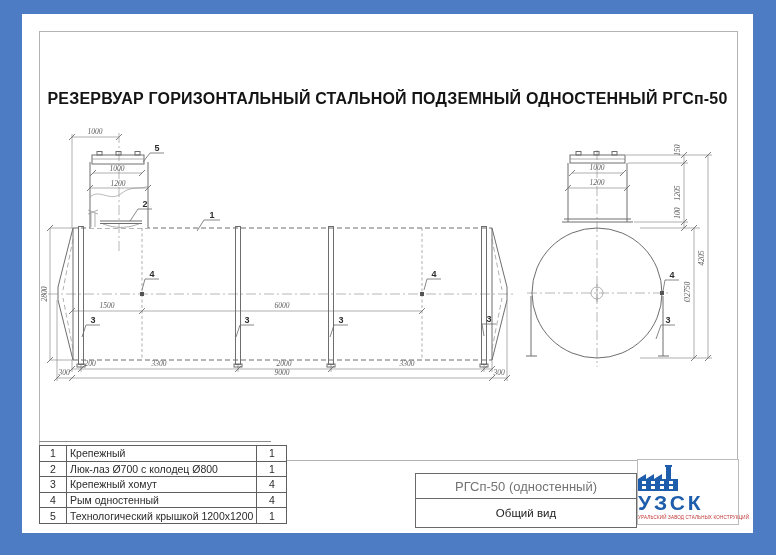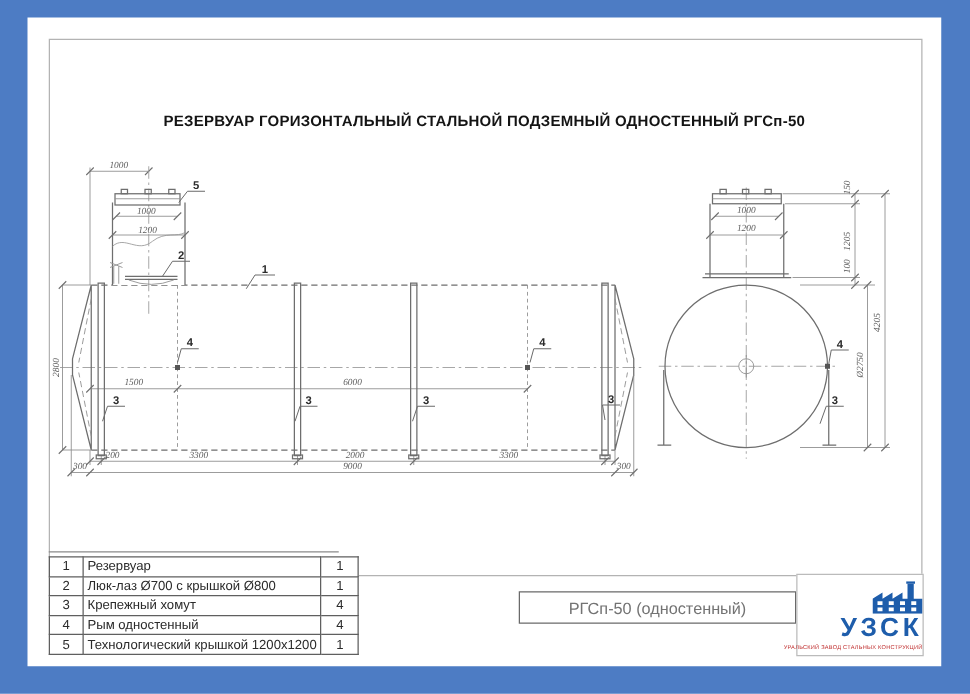--- a/index.html
+++ b/index.html
@@ -1,21 +1,21 @@
 <!DOCTYPE html>
 <html><head>
 <meta charset="utf-8">
 <style>
   html,body{margin:0;padding:0}
   body{width:776px;height:555px;position:relative;overflow:hidden;
        background:#4d7cc4;font-family:"Liberation Sans",sans-serif}
   .sheet{position:absolute;left:22px;top:14px;width:731px;height:519px;background:#ffffff}
   .frame{position:absolute;left:17px;top:17px;width:697px;height:428px;border:1px solid #b3b3b3}
   .main-title{position:absolute;left:0;top:76px;width:100%;text-align:center;
-       font-weight:bold;font-size:12px;color:#141414;letter-spacing:.2px}
+       font-weight:bold;font-size:16px;color:#141414;letter-spacing:.2px}
   svg.draw{position:absolute;left:8px;top:96px}
   .ol{stroke:#6e6e6e;stroke-width:1;fill:none}
   .th{stroke:#8e8e8e;stroke-width:.7;fill:none}
   .hd{stroke-dasharray:5,3}
   .fd{stroke-dasharray:3,2.5}
   .cl{stroke:#9a9a9a;stroke-width:.7;fill:none;stroke-dasharray:10,3,2,3}
   .wv{stroke:#9a9a9a;stroke-width:.7;fill:none}
   .ld{stroke:#6a6a6a;stroke-width:.8;fill:none}
   .tk{stroke:#707070;stroke-width:.9;fill:none}
   text.d{font:italic 7.5px "Liberation Serif",serif;fill:#5d5d5d}
@@ -24,21 +24,21 @@
   table.parts{position:absolute;left:17px;top:431px;border-collapse:collapse;table-layout:fixed;background:#fff}
   table.parts td{border:1px solid #5f5f5f;font-size:10.5px;color:#2b2b2b;height:14.6px;
        padding:0 3px;overflow:hidden;white-space:nowrap}
   td.c{text-align:center;padding:0}
   .tb{position:absolute;left:393px;top:459px;width:222px}
   .tb-model{height:24px;border:1px solid #6a6a6a;display:flex;align-items:center;justify-content:center;
        font-weight:normal;font-size:13px;color:#737373}
   .tb-view{height:28px;border:1px solid #6a6a6a;border-top:none;display:flex;align-items:center;
        justify-content:center;font-size:11.5px;color:#222}
   .logo{position:absolute;left:615px;top:445px;width:100px;height:64px;border:1px solid #bbb;background:#fff;
-       display:flex;flex-direction:column;align-items:flex-end;justify-content:center}
+       display:flex;flex-direction:column;align-items:flex-start;justify-content:center}
   .logo-abbr{font-size:21px;font-weight:bold;color:#1e5dab;letter-spacing:3px;line-height:1;margin-top:1px}
   .logo-tag{font-size:4.5px;color:#c03030;margin-top:2px;white-space:nowrap;letter-spacing:.2px}
 </style>
 </head>
 <body>
 
 <div class="sheet">
   <div class="frame"></div>
 
   <div class="main-title">РЕЗЕРВУАР ГОРИЗОНТАЛЬНЫЙ СТАЛЬНОЙ ПОДЗЕМНЫЙ ОДНОСТЕННЫЙ РГСп-50</div>
@@ -187,26 +187,26 @@
   <div class="parts-topline"></div>
   <table class="parts">
     <colgroup>
         <col style="width:27px">
         <col style="width:175px">
         <col style="width:30px">
       </colgroup>
     <tbody>
       <tr>
         <td class="c">1</td>
-        <td>Резервуар</td>
+        <td>Крепежный</td>
         <td class="c">1</td>
       </tr>
       <tr>
         <td class="c">2</td>
-        <td>Люк-лаз Ø700 с крышкой Ø800</td>
+        <td>Люк-лаз Ø700 с колодец Ø800</td>
         <td class="c">1</td>
       </tr>
       <tr>
         <td class="c">3</td>
         <td>Крепежный хомут</td>
         <td class="c">4</td>
       </tr>
       <tr>
         <td class="c">4</td>
         <td>Рым одностенный</td>
@@ -215,20 +215,21 @@
       <tr>
         <td class="c">5</td>
         <td>Технологический крышкой 1200х1200</td>
         <td class="c">1</td>
       </tr>
     </tbody>
   </table>
 
   <div class="tb">
     <div class="tb-model">РГСп-50 (одностенный)</div>
+    <div class="tb-view">Общий вид</div>
   </div>
 
   <div class="logo">
     <svg width="40" height="26" viewBox="0 0 40 26">
       <path fill="#1e5dab" d="M0,26 V14 L8,9 V14 L16,9 V14 L24,9 V14 H28 V2 H33 V14 H40 V26 Z"></path>
       <rect x="27" y="0" width="7" height="2" fill="#1e5dab"></rect>
       <rect x="4" y="16" width="4" height="3" fill="#fff"></rect>
         <rect x="13" y="16" width="4" height="3" fill="#fff"></rect>
       <rect x="22" y="16" width="4" height="3" fill="#fff"></rect>
         <rect x="31" y="16" width="4" height="3" fill="#fff"></rect>

